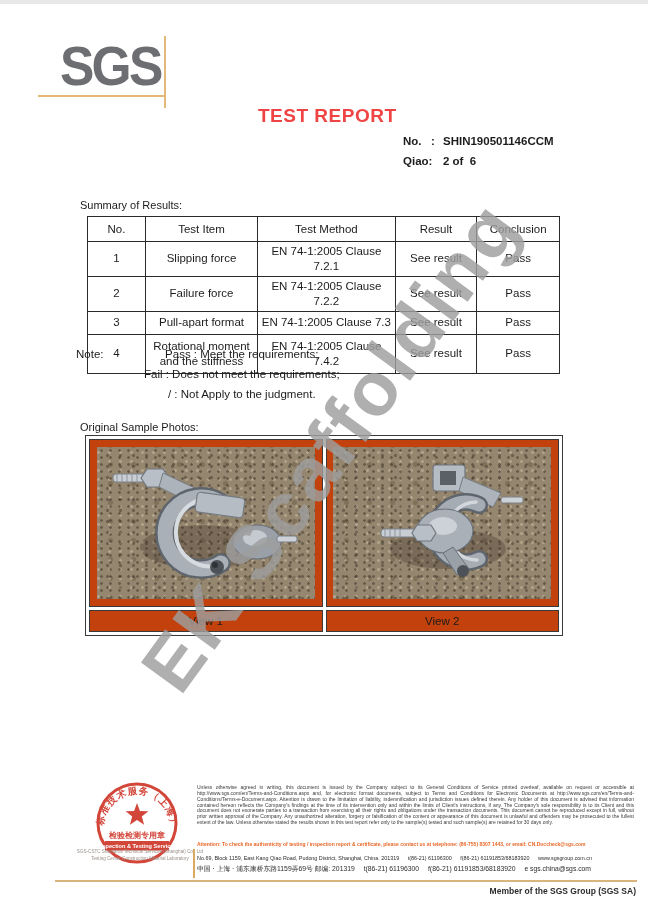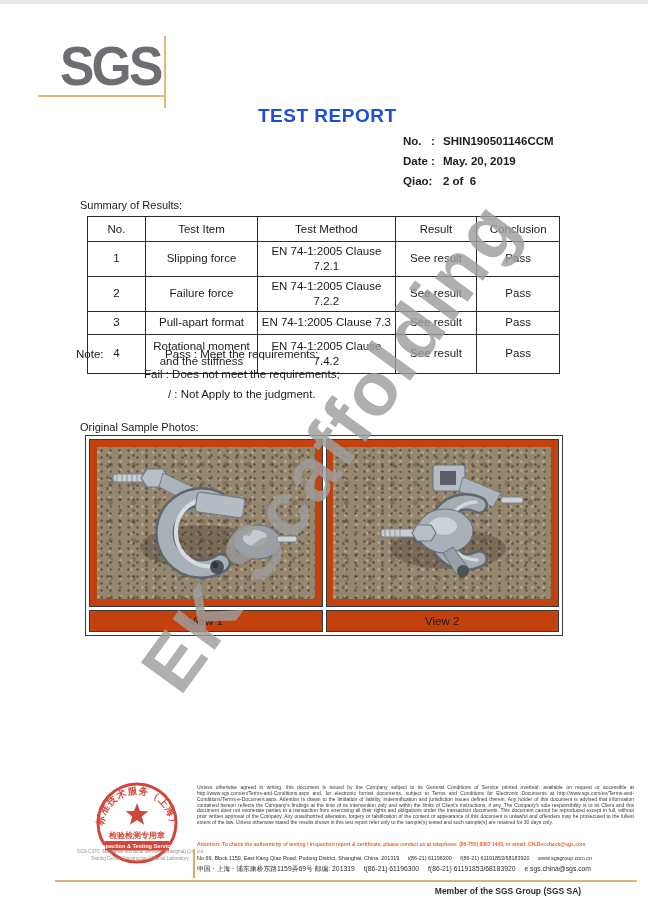--- a/index.html
+++ b/index.html
@@ -12,21 +12,21 @@
   .logo-text{
     position:absolute;left:60px;top:34px;
     font-size:56px;font-weight:bold;color:#6d6e71;
     letter-spacing:-3px;transform:scaleX(.92);transform-origin:left top;line-height:1;
   }
   .logo-hline{position:absolute;left:38px;top:91px;width:128px;height:2px;background:#e4b877;}
   .logo-vline{position:absolute;left:164px;top:32px;width:2px;height:72px;background:#e4b877;}
   
   .report-title{
     position:absolute;left:258px;top:101px;
-    font-size:19px;font-weight:bold;letter-spacing:.5px;color:#1d4ed8;
+    font-size:19px;font-weight:bold;letter-spacing:.5px;color:#ef4444;
   }
   .meta{position:absolute;left:403px;top:127px;font-size:11.5px;font-weight:bold;}
   .meta-row{display:flex;height:20px;align-items:center;white-space:pre;}
   .meta-label{width:40px;}
   
   .section-heading{position:absolute;font-size:11px;color:#1c1c1c;}
   .summary-heading{left:80px;top:195px;}
   .results-table{
     position:absolute;left:87px;top:212px;width:473px;
     border-collapse:collapse;font-size:11.5px;text-align:center;
@@ -90,43 +90,39 @@
     position:absolute;left:197px;top:837px;width:437px;
     font-size:5px;line-height:1.2;color:#e8682a;font-weight:bold;
   }
   .addr{position:absolute;left:197px;width:440px;white-space:nowrap;color:#2c2c2c;}
   .addr-en{top:851px;font-size:5.4px;}
   .addr-cn{top:860px;font-size:6.8px;}
   .addr span{margin-right:7px;}
   .footer-vline{position:absolute;left:193px;top:845px;width:2px;height:29px;background:#dba960;}
   .footer-hline{position:absolute;left:55px;top:876px;width:582px;height:2px;background:#d9b47c;}
   .member{
-    position:absolute;left:380px;top:882px;width:256px;text-align:center;
+    position:absolute;left:380px;top:882px;width:256px;text-align:right;
     font-size:8.5px;font-weight:bold;color:#2c2c2c;
   }
 </style>
 </head>
 <body>
 
 <div class="page">
 
   <div class="logo-text">SGS</div>
   <div class="logo-hline"></div>
   <div class="logo-vline"></div>
 
   <div class="report-title">TEST REPORT</div>
 
   <div class="meta">
     <div class="meta-row">
       <span class="meta-label">No.   :</span>
       <span>SHIN190501146CCM</span>
-    </div>
-    <div class="meta-row">
-      <span class="meta-label">Date :</span>
-      <span>May. 20, 2019</span>
     </div>
     <div class="meta-row">
       <span class="meta-label">Qiao:</span>
       <span>2 of  6</span>
     </div>
   </div>
 
   <div class="section-heading summary-heading">Summary of Results:</div>
 
   <table class="results-table">

